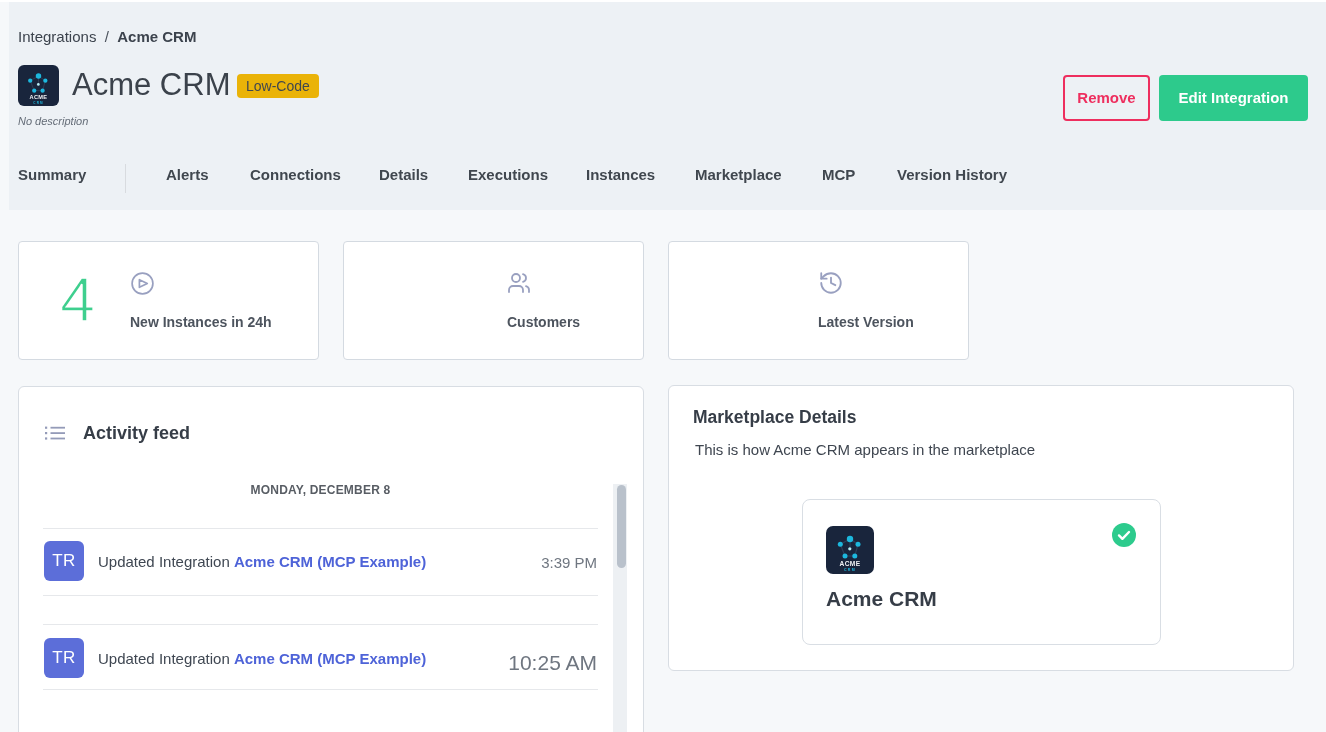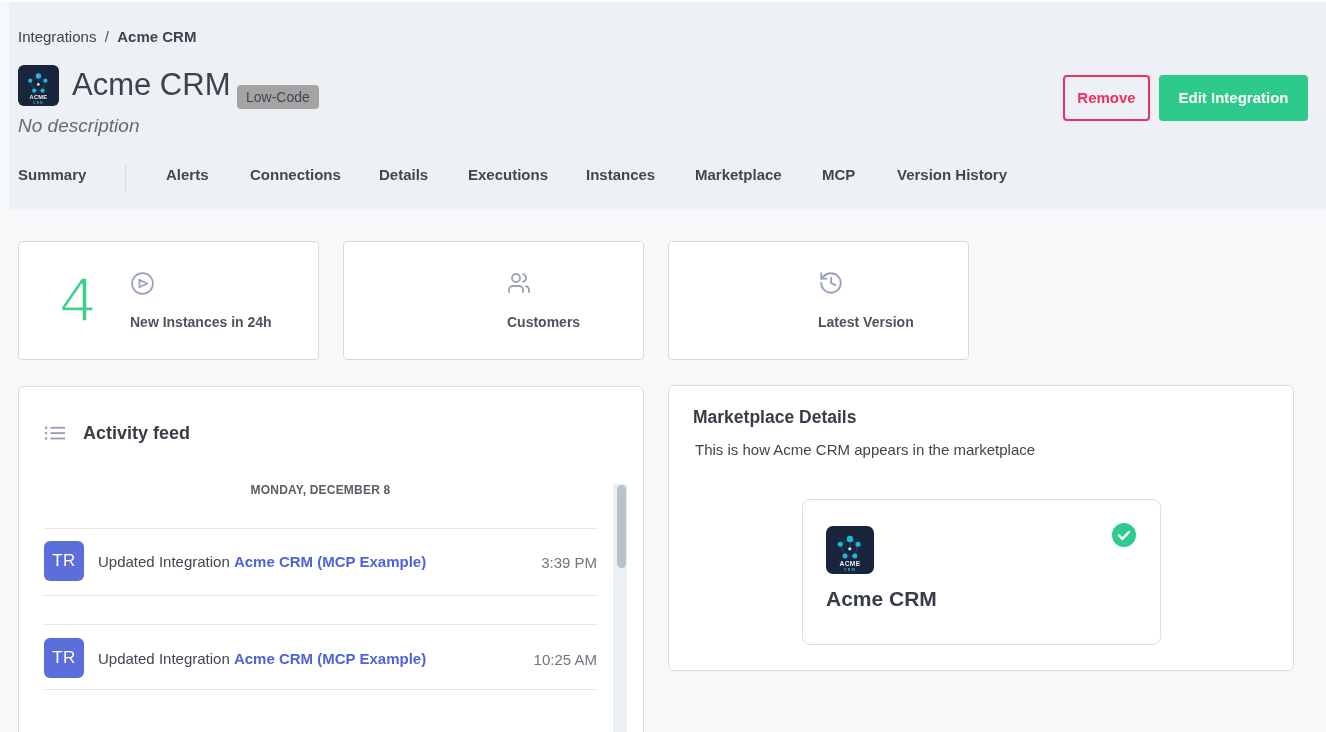--- a/index.html
+++ b/index.html
@@ -29,22 +29,22 @@
       <circle cx="32" cy="18.3" r="2.5" fill="#1cb8de"></circle>
       <circle cx="19" cy="30" r="2.5" fill="#1cb8de"></circle>
       <circle cx="28.8" cy="30" r="2.5" fill="#1cb8de"></circle>
       <circle cx="23.8" cy="22.8" r="1.6" fill="#b8ecf5"></circle>
       <text x="24" y="40.3" font-size="6.6" font-weight="bold" fill="#f0f2f4" text-anchor="middle" letter-spacing="0.4" font-family="Liberation Sans, sans-serif">ACME</text>
       <text x="24" y="45.3" font-size="3.6" font-weight="bold" fill="#1cb8de" text-anchor="middle" letter-spacing="1.3" font-family="Liberation Sans, sans-serif">CRM</text>
     </svg>
   </div>
 
   <div class="abs" style="left:72px;top:67px;font-size:31px;color:#3b424b;">Acme CRM</div>
-  <div class="abs" style="left:237px;top:74px;height:24px;padding:0 9px;background:#a3a3a3;border-radius:4px;font-size:14px;color:#40474f;line-height:24px;margin-top:11px;">Low-Code</div>
-  <div class="abs" style="left:18px;top:115px;font-size:19px;font-style:italic;color:#646c77;">No description</div>
+  <div class="abs" style="left:237px;top:74px;height:24px;padding:0 9px;background:#eab308;border-radius:4px;font-size:14px;color:#40474f;line-height:24px;">Low-Code</div>
+  <div class="abs" style="left:18px;top:115px;font-size:11px;font-style:italic;color:#646c77;">No description</div>
 
   <div class="abs" style="left:1063px;top:75px;width:87px;height:46px;border:2px solid #ee2e5e;border-radius:4px;color:#ee2e5e;font-size:15px;font-weight:bold;text-align:center;line-height:42px;">Remove</div>
   <div class="abs" style="left:1159px;top:75px;width:149px;height:46px;background:#2dca8c;border-radius:4px;color:#fff;font-size:15px;font-weight:bold;text-align:center;line-height:46px;">Edit Integration</div>
 
   <div class="abs" style="top:166px;left:0;width:1326px;height:18px;font-size:15px;font-weight:bold;color:#40474f;">
     <span class="abs" style="left:18px;">Summary</span>
     <span class="abs" style="left:166px;">Alerts</span>
     <span class="abs" style="left:250px;">Connections</span>
     <span class="abs" style="left:379px;">Details</span>
     <span class="abs" style="left:468px;">Executions</span>
@@ -105,21 +105,21 @@
       <div style="position:relative;height:66px;">
         <div style="position:absolute;left:1px;top:12px;width:40px;height:40px;background:#5c6ed9;border-radius:6px;color:#fff;font-size:17px;font-weight:normal;text-align:center;line-height:40px;letter-spacing:0.5px;">TR</div>
         <div style="position:absolute;left:55px;top:24px;font-size:15px;color:#3f4752;">Updated Integration <b style="color:#4e63d8;">Acme CRM (MCP Example)</b></div>
         <div style="position:absolute;right:1px;top:25px;font-size:15px;color:#6f7680;">3:39 PM</div>
       </div>
       <div style="height:1px;background:#e6e8eb;"></div>
       <div style="height:1px;background:#e6e8eb;margin-top:28px;"></div>
       <div style="position:relative;height:64px;">
         <div style="position:absolute;left:1px;top:13px;width:40px;height:40px;background:#5c6ed9;border-radius:6px;color:#fff;font-size:17px;font-weight:normal;text-align:center;line-height:40px;letter-spacing:0.5px;">TR</div>
         <div style="position:absolute;left:55px;top:25px;font-size:15px;color:#3f4752;">Updated Integration <b style="color:#4e63d8;">Acme CRM (MCP Example)</b></div>
-        <div style="position:absolute;right:1px;top:26px;font-size:15px;color:#6f7680;">10:25 AM</div>
+        <div style="position:absolute;right:1px;top:26px;font-size:21px;color:#6f7680;">10:25 AM</div>
       </div>
       <div style="height:1px;background:#e6e8eb;"></div>
 
     </div>
 
     <div class="abs" style="left:594px;top:97px;width:14px;height:323px;background:#edf0f3;"></div>
     <div class="abs" style="left:597.5px;top:98px;width:9px;height:83px;background:#b9c1cb;border-radius:4.5px;"></div>
   </div>
 
   <div class="abs card" style="left:668px;top:385px;width:626px;height:286px;border-radius:6px;">

